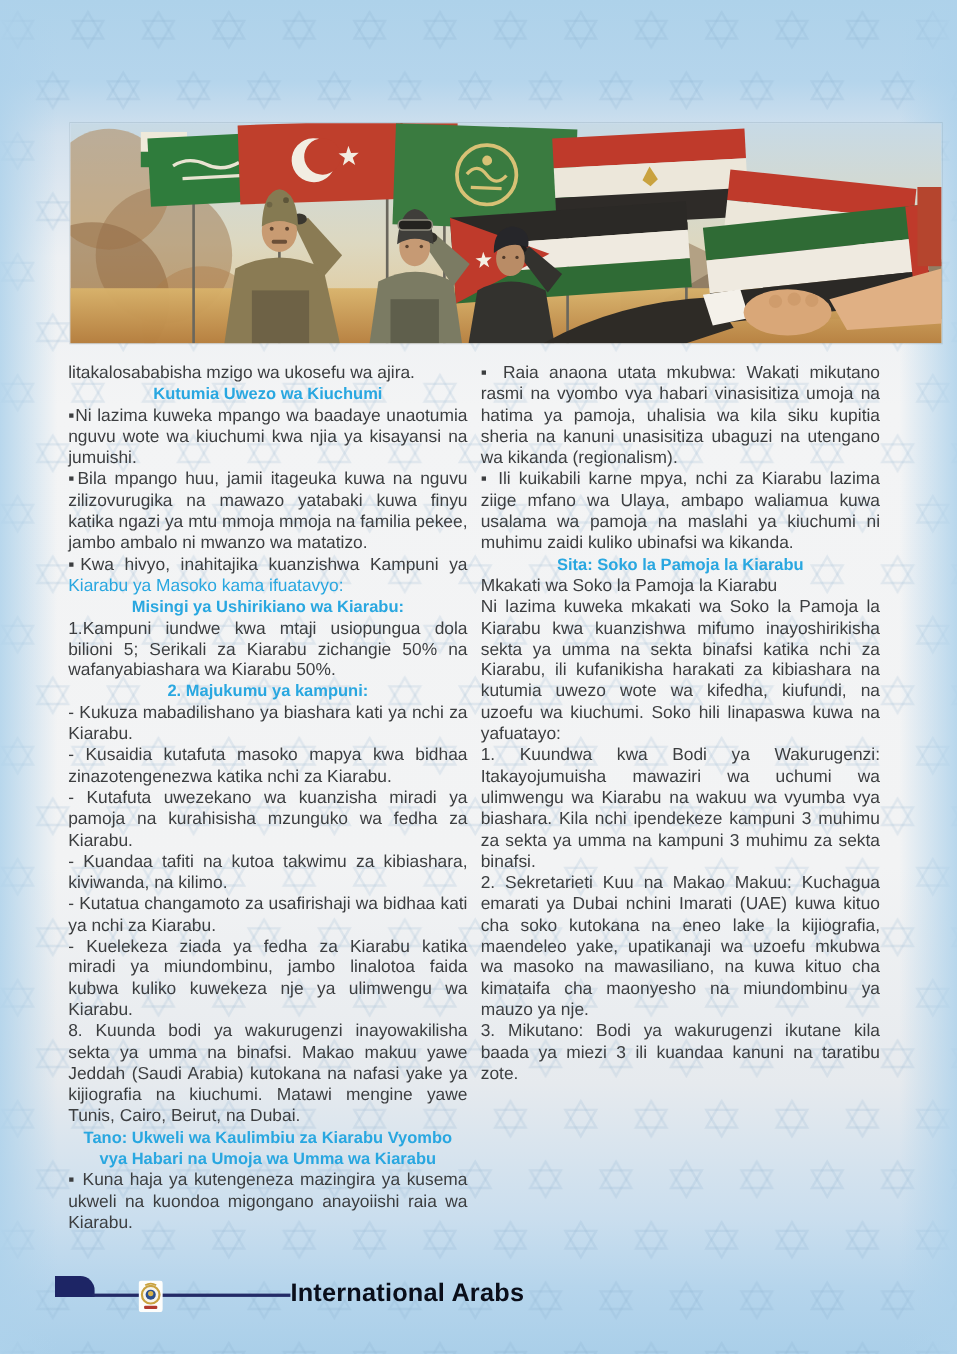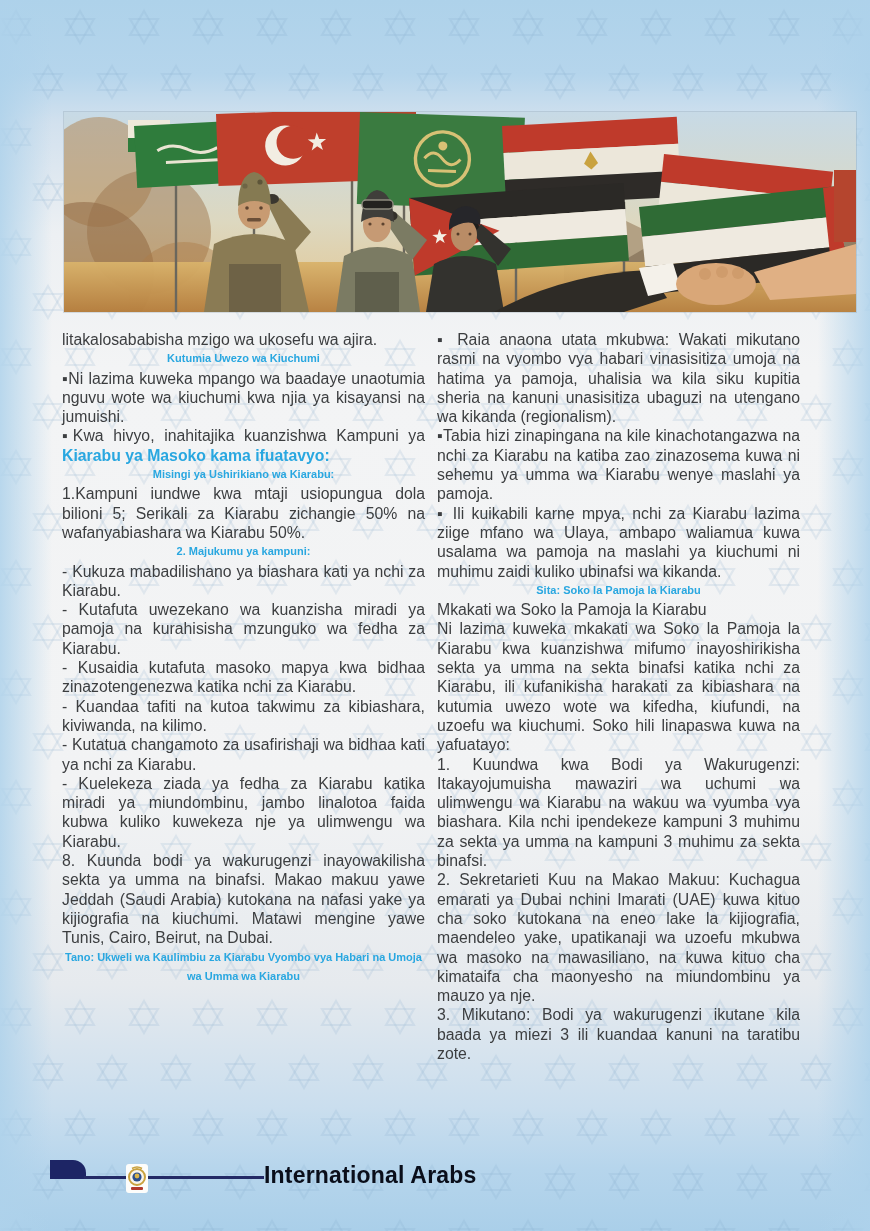--- a/index.html
+++ b/index.html
@@ -15,22 +15,22 @@
   .edge-tint{
     position:absolute;inset:0;pointer-events:none;
     background:linear-gradient(90deg,
       rgba(174,210,235,.85) 0%, rgba(174,210,235,0) 6%,
       rgba(174,210,235,0) 94%, rgba(174,210,235,.85) 100%);
   }
   .banner{position:absolute;left:64px;top:112px;width:792px;height:200px;box-shadow:0 0 0 1px rgba(120,140,150,.25);}
   .content{position:absolute;left:62px;top:330px;width:748px;display:flex;gap:12px;}
   .col{width:363px;color:#3c3e40;font-size:15.8px;line-height:19.3px;}
   .col p{margin:0;text-align:justify;}
-  .col .hd{margin:0;text-align:center;color:#29a7e0;font-weight:bold;font-size:11px;line-height:19.3px;}
-  .hl{color:#29a7e0;font-weight:bold;}
+  .col .hd{margin:0;text-align:center;color:#29a7e0;font-weight:bold;font-size:15px;line-height:19.3px;}
+  .hl{color:#29a7e0;font-weight:normal;}
   .footer{position:absolute;left:0;top:1155px;width:870px;height:50px;}
   .footer-tab{position:absolute;left:50px;top:5px;width:36px;height:19px;background:#1d2565;border-radius:0 13px 0 0;}
   .footer-line{position:absolute;left:84px;top:21px;width:180px;height:3px;background:#232a66;}
   .footer-logo{position:absolute;left:126px;top:9px;width:22px;height:29px;}
   .brand{position:absolute;left:264px;top:7px;font-size:23px;font-weight:bold;color:#0a0e1a;letter-spacing:.2px;}
 </style>
 </head>
 <body>
 
 <div class="page">
@@ -186,36 +186,37 @@
         <circle cx="658" cy="160" r="6" fill="#cf9c6c"></circle>
       <circle cx="674" cy="161" r="6" fill="#cf9c6c"></circle>
     </g>
   </svg>
 
   <div class="content">
     <div class="col">
       <p>litakalosababisha mzigo wa ukosefu wa ajira.</p>
       <p class="hd">Kutumia Uwezo wa Kiuchumi</p>
       <p>▪Ni lazima kuweka mpango wa baadaye unaotumia nguvu wote wa kiuchumi kwa njia ya kisayansi na jumuishi.</p>
+      <p>▪Bila mpango huu, jamii itageuka kuwa na nguvu zilizovurugika na mawazo yatabaki kuwa finyu katika ngazi ya mtu mmoja mmoja na familia pekee, jambo ambalo ni mwanzo wa matatizo.</p>
       <p><span>▪Kwa hivyo, inahitajika kuanzishwa Kampuni ya </span><span class="hl">Kiarabu ya Masoko kama ifuatavyo:</span></p>
       <p class="hd">Misingi ya Ushirikiano wa Kiarabu:</p>
       <p>1.Kampuni iundwe kwa mtaji usiopungua dola bilioni 5; Serikali za Kiarabu zichangie 50% na wafanyabiashara wa Kiarabu 50%.</p>
       <p class="hd">2. Majukumu ya kampuni:</p>
       <p>- Kukuza mabadilishano ya biashara kati ya nchi za Kiarabu.</p>
+      <p>- Kusaidia kutafuta masoko mapya kwa bidhaa zinazotengenezwa katika nchi za Kiarabu.</p>
       <p>- Kutafuta uwezekano wa kuanzisha miradi ya pamoja na kurahisisha mzunguko wa fedha za Kiarabu.</p>
-      <p>- Kusaidia kutafuta masoko mapya kwa bidhaa zinazotengenezwa katika nchi za Kiarabu.</p>
       <p>- Kuandaa tafiti na kutoa takwimu za kibiashara, kiviwanda, na kilimo.</p>
       <p>- Kutatua changamoto za usafirishaji wa bidhaa kati ya nchi za Kiarabu.</p>
       <p>- Kuelekeza ziada ya fedha za Kiarabu katika miradi ya miundombinu, jambo linalotoa faida kubwa kuliko kuwekeza nje ya ulimwengu wa Kiarabu.</p>
       <p>8. Kuunda bodi ya wakurugenzi inayowakilisha sekta ya umma na binafsi. Makao makuu yawe Jeddah (Saudi Arabia) kutokana na nafasi yake ya kijiografia na kiuchumi. Matawi mengine yawe Tunis, Cairo, Beirut, na Dubai.</p>
       <p class="hd">Tano: Ukweli wa Kaulimbiu za Kiarabu Vyombo vya Habari na Umoja wa Umma wa Kiarabu</p>
+      <p>▪ Kuna haja ya kutengeneza mazingira ya kusema ukweli na kuondoa migongano anayoiishi raia wa Kiarabu.</p>
     </div>
     <div class="col">
       <p>▪ Raia anaona utata mkubwa: Wakati mikutano rasmi na vyombo vya habari vinasisitiza umoja na hatima ya pamoja, uhalisia wa kila siku kupitia sheria na kanuni unasisitiza ubaguzi na utengano wa kikanda (regionalism).</p>
-      <p>▪Tabia hizi zinapingana na kile kinachotangazwa na nchi za Kiarabu na katiba zao zinazosema kuwa ni sehemu ya umma wa Kiarabu wenye maslahi ya pamoja.</p>
       <p>▪ Ili kuikabili karne mpya, nchi za Kiarabu lazima ziige mfano wa Ulaya, ambapo waliamua kuwa usalama wa pamoja na maslahi ya kiuchumi ni muhimu zaidi kuliko ubinafsi wa kikanda.</p>
       <p class="hd">Sita: Soko la Pamoja la Kiarabu</p>
       <p>Mkakati wa Soko la Pamoja la Kiarabu</p>
       <p>Ni lazima kuweka mkakati wa Soko la Pamoja la Kiarabu kwa kuanzishwa mifumo inayoshirikisha sekta ya umma na sekta binafsi katika nchi za Kiarabu, ili kufanikisha harakati za kibiashara na kutumia uwezo wote wa kifedha, kiufundi, na uzoefu wa kiuchumi. Soko hili linapaswa kuwa na yafuatayo:</p>
       <p>1. Kuundwa kwa Bodi ya Wakurugenzi: Itakayojumuisha mawaziri wa uchumi wa ulimwengu wa Kiarabu na wakuu wa vyumba vya biashara. Kila nchi ipendekeze kampuni 3 muhimu za sekta ya umma na kampuni 3 muhimu za sekta binafsi.</p>
       <p>2. Sekretarieti Kuu na Makao Makuu: Kuchagua emarati ya Dubai nchini Imarati (UAE) kuwa kituo cha soko kutokana na eneo lake la kijiografia, maendeleo yake, upatikanaji wa uzoefu mkubwa wa masoko na mawasiliano, na kuwa kituo cha kimataifa cha maonyesho na miundombinu ya mauzo ya nje.</p>
       <p>3. Mikutano: Bodi ya wakurugenzi ikutane kila baada ya miezi 3 ili kuandaa kanuni na taratibu zote.</p>
     </div>
   </div>
 

